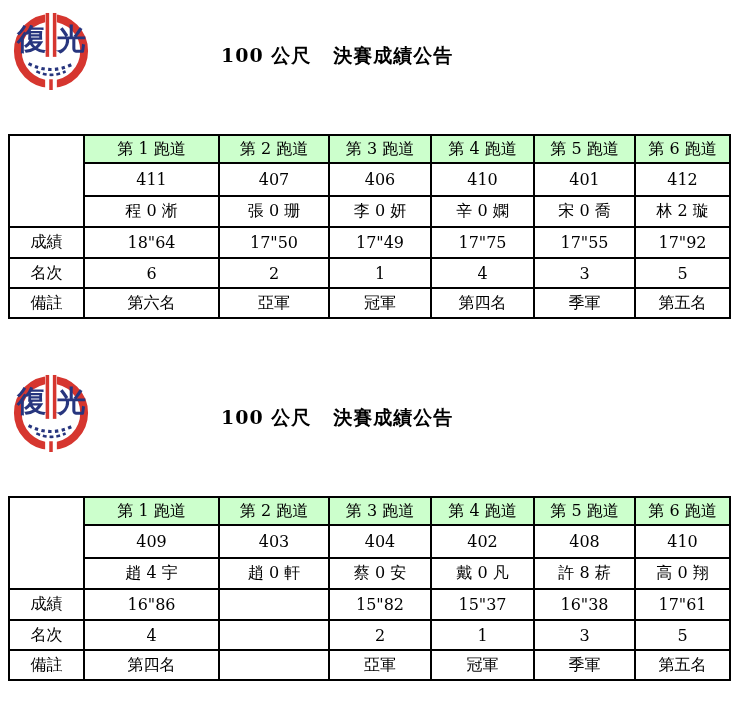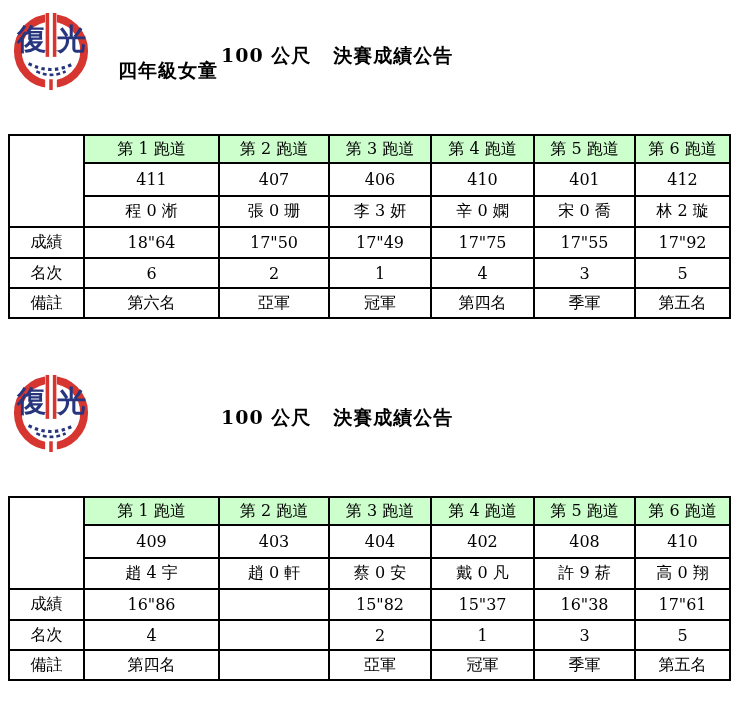--- a/index.html
+++ b/index.html
@@ -35,21 +35,20 @@
       <rect x="34.5" y="3" width="3.6" height="45" fill="#D6362F"></rect>
       <rect x="41.9" y="3" width="3.6" height="45" fill="#D6362F"></rect>
       <rect x="38.2" y="71" width="3.6" height="11" fill="#D6362F"></rect>
       <text x="20" y="40" font-size="30" fill="#27357E" text-anchor="middle">復</text>
       <text x="61" y="40" font-size="30" fill="#27357E" text-anchor="middle">光</text>
       <path d="M 17 55 Q 40 67 63 55" fill="none" stroke="#27357E" stroke-width="3.2" stroke-dasharray="3.5 3.5"></path>
       <path d="M 25 63 Q 40 70 55 63" fill="none" stroke="#27357E" stroke-width="2.6" stroke-dasharray="4 3"></path>
     </svg>
   </div>
 
-  <div class="group-label">四年級女童</div>
   <div class="event-line">
     <span>100 公尺</span><span class="ann">決賽成績公告</span>
   </div>
 
   <table class="results">
     <colgroup>
       <col style="width:75px">
         <col style="width:135px">
         <col style="width:110px">
       <col style="width:102px">
@@ -71,21 +70,21 @@
       <td>411</td>
       <td>407</td>
       <td>406</td>
       <td>410</td>
       <td>401</td>
       <td>412</td>
     </tr>
     <tr class="name-row">
       <td>程 0 淅</td>
       <td>張 0 珊</td>
-      <td>李 3 妍</td>
+      <td>李 0 妍</td>
       <td>辛 0 嫻</td>
       <td>宋 0 喬</td>
       <td>林 2 璇</td>
     </tr>
     <tr class="score-row">
       <td>成績</td>
       <td>18"64</td>
       <td>17"50</td>
       <td>17"49</td>
       <td>17"75</td>
@@ -160,21 +159,21 @@
       <td>404</td>
       <td>402</td>
       <td>408</td>
       <td>410</td>
     </tr>
     <tr class="name-row">
       <td>趙 4 宇</td>
       <td>趙 0 軒</td>
       <td>蔡 0 安</td>
       <td>戴 0 凡</td>
-      <td>許 9 菥</td>
+      <td>許 8 菥</td>
       <td>高 0 翔</td>
     </tr>
     <tr class="score-row">
       <td>成績</td>
       <td>16"86</td>
       <td></td>
       <td>15"82</td>
       <td>15"37</td>
       <td>16"38</td>
       <td>17"61</td>

